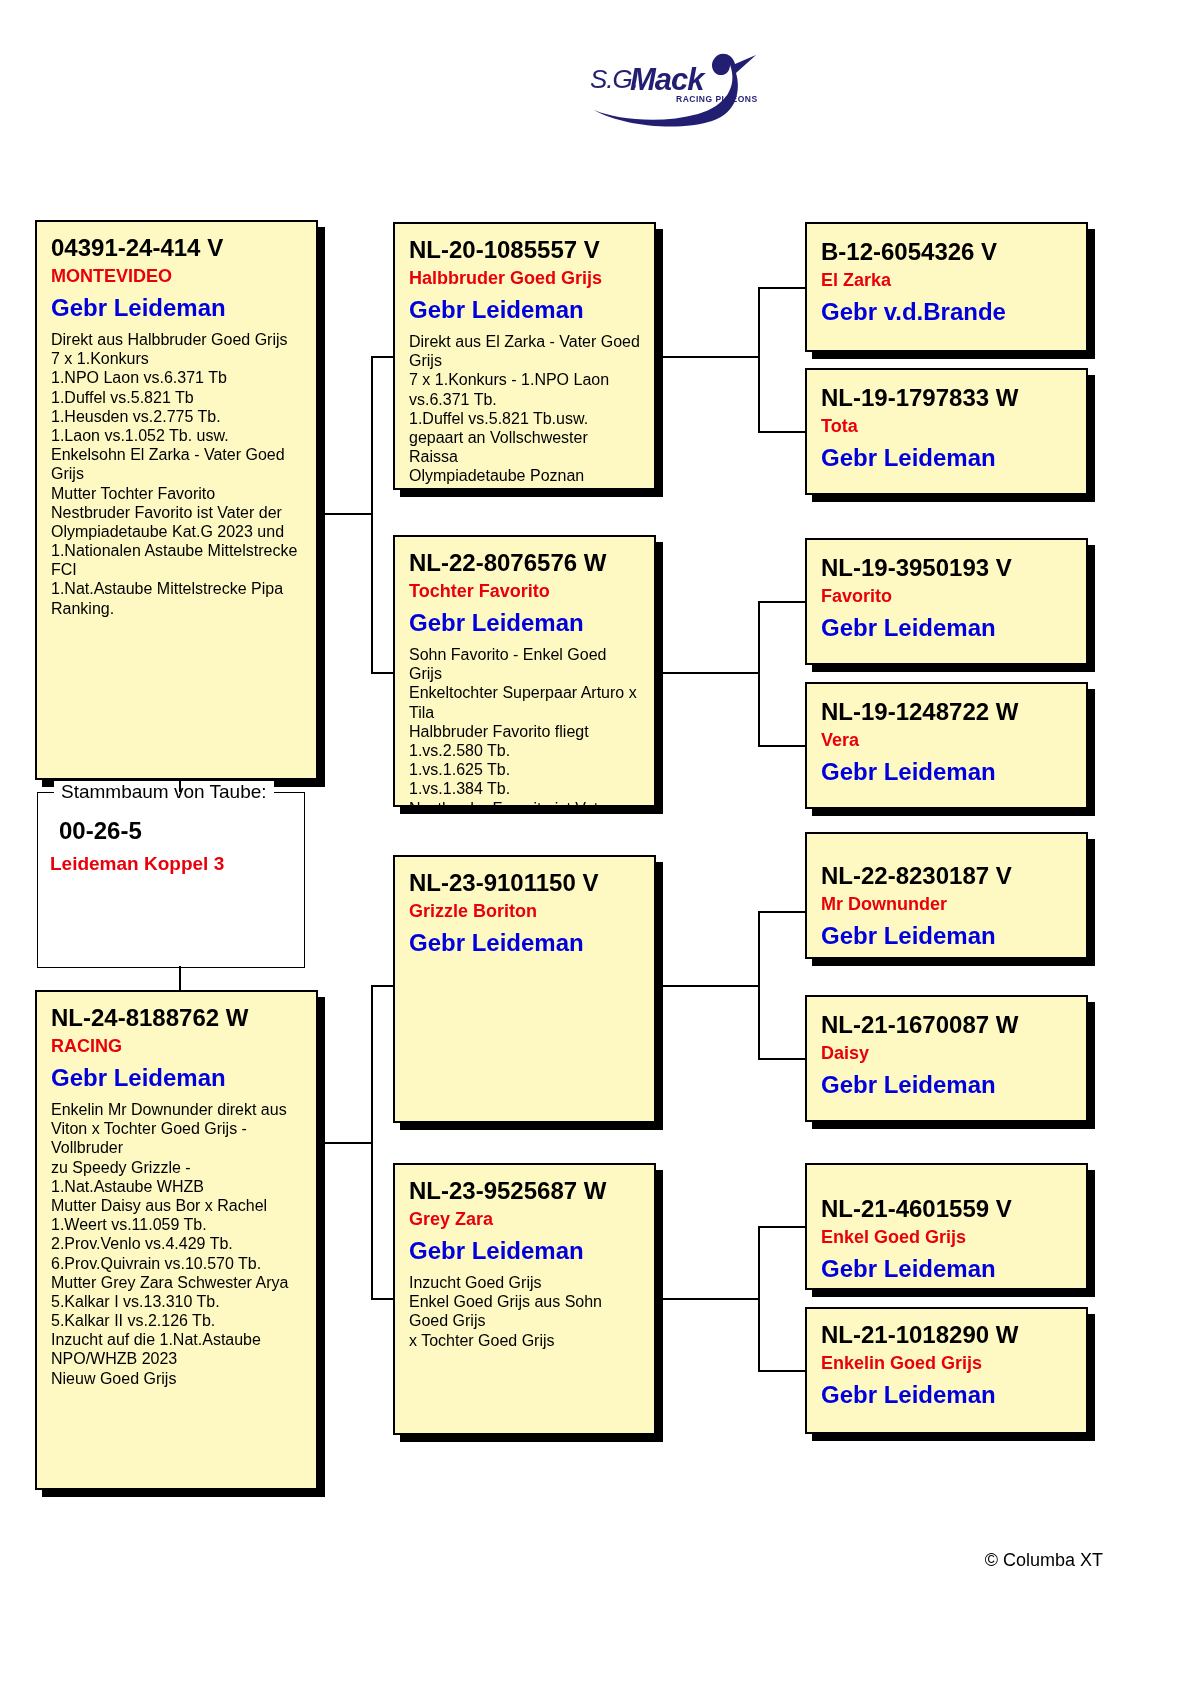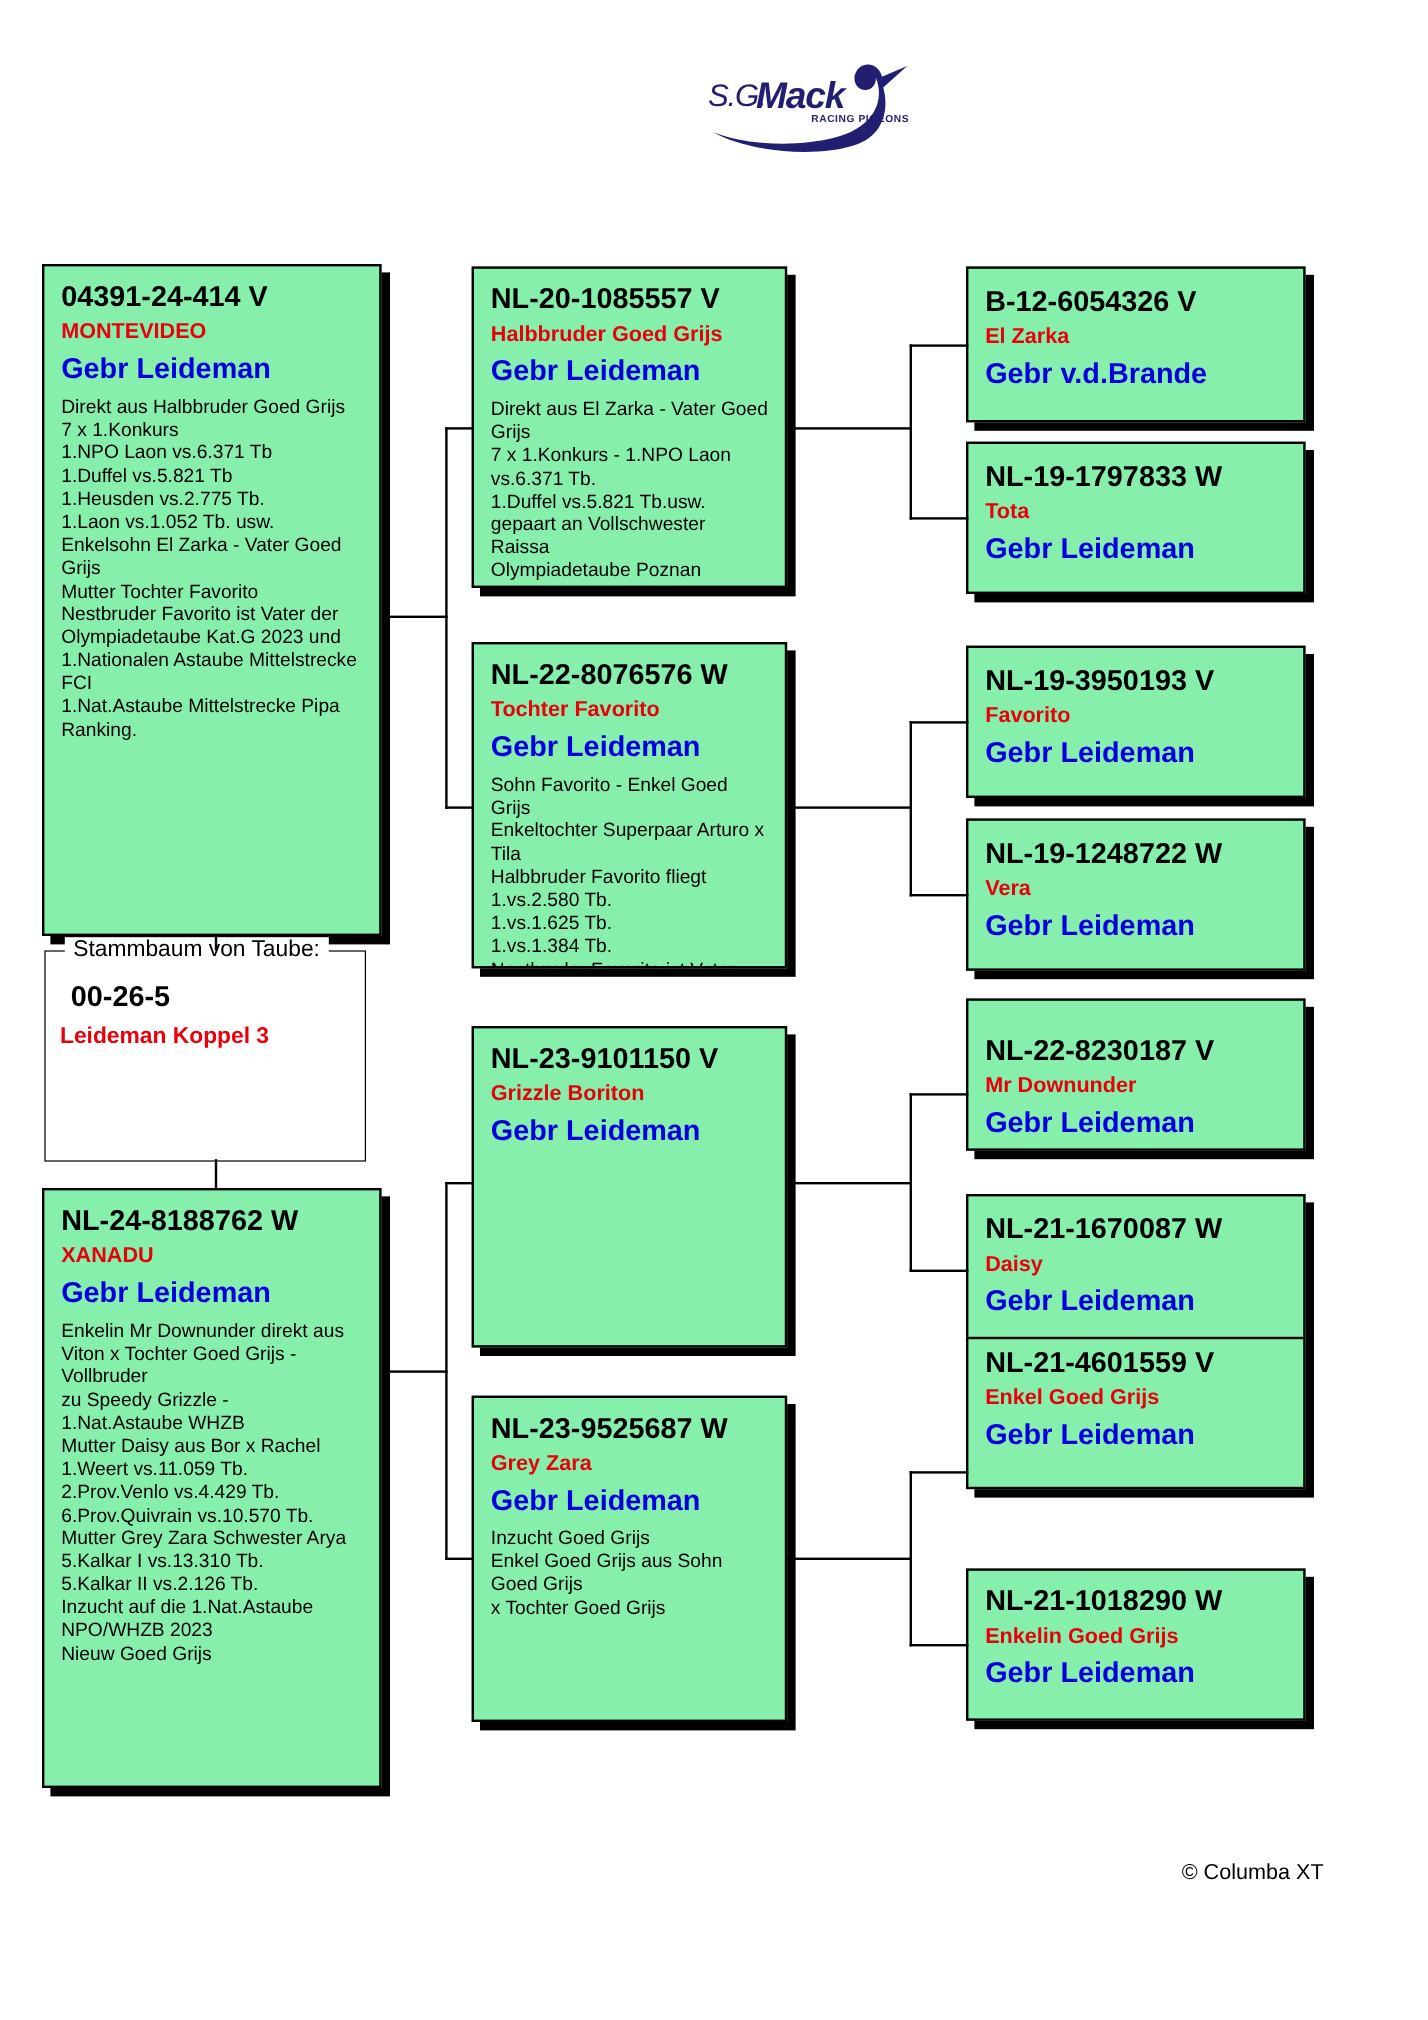--- a/index.html
+++ b/index.html
@@ -7,21 +7,21 @@
         font-family:"Liberation Sans",sans-serif;color:#000;overflow:hidden;}
 
   
   .hdr{position:absolute;left:0;top:26px;width:610px;text-align:center;}
   .hdr-title{font-family:"Liberation Serif",serif;font-weight:bold;font-size:31px;line-height:1.1;}
   .hdr-addr{font-style:italic;font-size:24px;margin-top:6px;}
   .hdr-contact{font-size:20px;margin-top:5px;}
   .logo{position:absolute;left:588px;top:46px;width:180px;height:92px;}
 
   
-  .pbox{position:absolute;background:#86efac;border:2px solid #000;
+  .pbox{position:absolute;background:#fef9c3;border:2px solid #000;
         box-shadow:7px 7px 0 0 #000;box-sizing:border-box;
         padding:12px 14px;overflow:hidden;}
   .ring{font-size:24px;font-weight:bold;white-space:nowrap;}
   .pname{font-size:18px;font-weight:bold;color:#e8000b;margin-top:4px;}
   .breeder{font-size:24px;font-weight:bold;color:#0000dd;margin-top:7px;}
   .details{font-size:16px;line-height:1.2;margin-top:8px;white-space:pre-line;}
 
   
   .subject-box{position:absolute;left:37px;top:792px;width:268px;height:176px;
                border:1px solid #000;box-sizing:border-box;background:#fff;}
@@ -67,21 +67,21 @@
 1.Laon vs.1.052 Tb. usw.
 Enkelsohn El Zarka - Vater Goed Grijs
 Mutter Tochter Favorito
 Nestbruder Favorito ist Vater der Olympiadetaube Kat.G 2023 und
 1.Nationalen Astaube Mittelstrecke FCI
 1.Nat.Astaube Mittelstrecke Pipa Ranking.</div>
   </div>
 
   <div class="pbox" style="left:35px;top:990px;width:283px;height:500px">
     <div class="ring">NL-24-8188762 W</div>
-    <div class="pname">XANADU</div>
+    <div class="pname">RACING</div>
     <div class="breeder">Gebr Leideman</div>
     <div class="details">Enkelin Mr Downunder direkt aus
 Viton x Tochter Goed Grijs - Vollbruder
 zu Speedy Grizzle -
 1.Nat.Astaube WHZB
 Mutter Daisy aus Bor x Rachel
 1.Weert vs.11.059 Tb.
 2.Prov.Venlo vs.4.429 Tb.
 6.Prov.Quivrain vs.10.570 Tb.
 Mutter Grey Zara Schwester Arya
@@ -168,21 +168,21 @@
     <div class="pname">Mr Downunder</div>
     <div class="breeder">Gebr Leideman</div>
   </div>
 
   <div class="pbox" style="left:805px;top:995px;width:283px;height:127px;padding-top:14px">
     <div class="ring">NL-21-1670087 W</div>
     <div class="pname">Daisy</div>
     <div class="breeder">Gebr Leideman</div>
   </div>
 
-  <div class="pbox" style="left:805px;top:1114px;width:283px;height:127px;padding-top:6px">
+  <div class="pbox" style="left:805px;top:1163px;width:283px;height:127px;padding-top:30px">
     <div class="ring">NL-21-4601559 V</div>
     <div class="pname">Enkel Goed Grijs</div>
     <div class="breeder">Gebr Leideman</div>
   </div>
 
   <div class="pbox" style="left:805px;top:1307px;width:283px;height:127px;">
     <div class="ring">NL-21-1018290 W</div>
     <div class="pname">Enkelin Goed Grijs</div>
     <div class="breeder">Gebr Leideman</div>
   </div>

